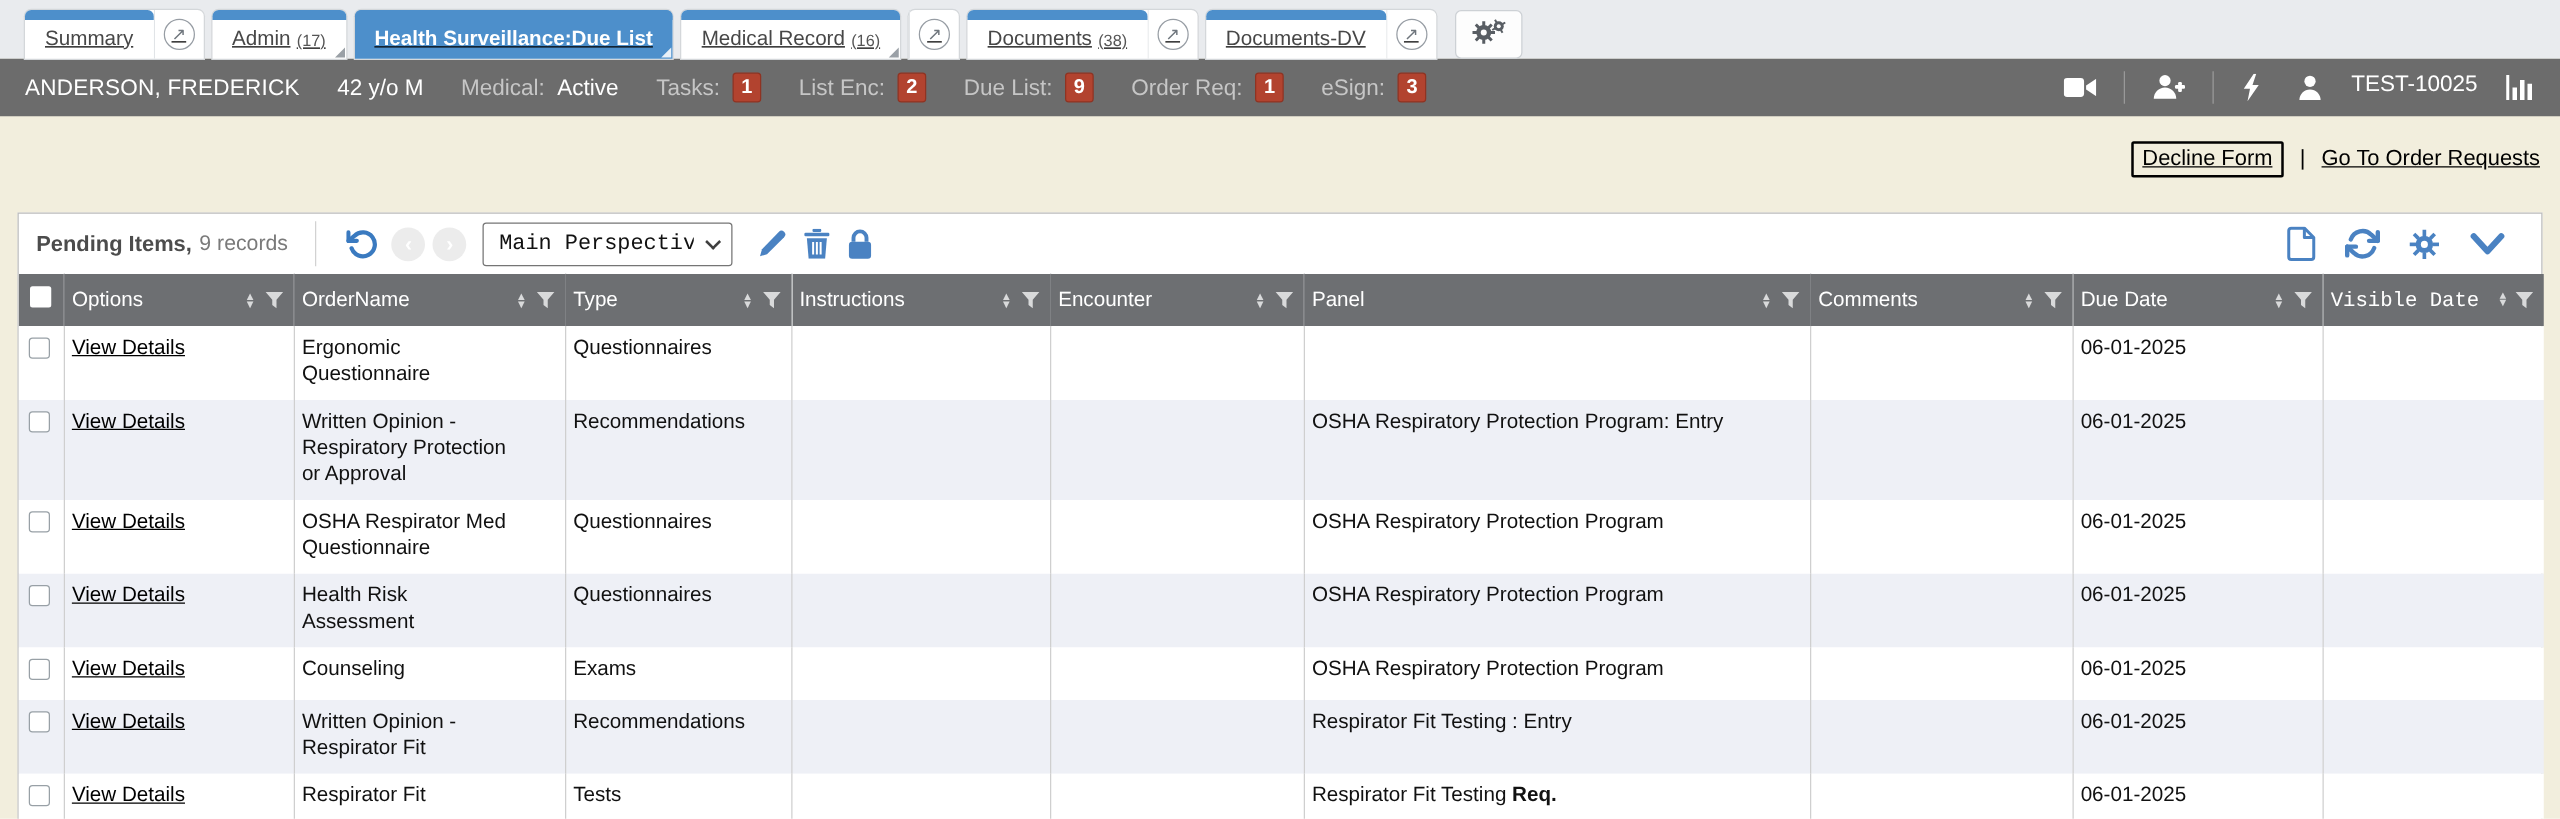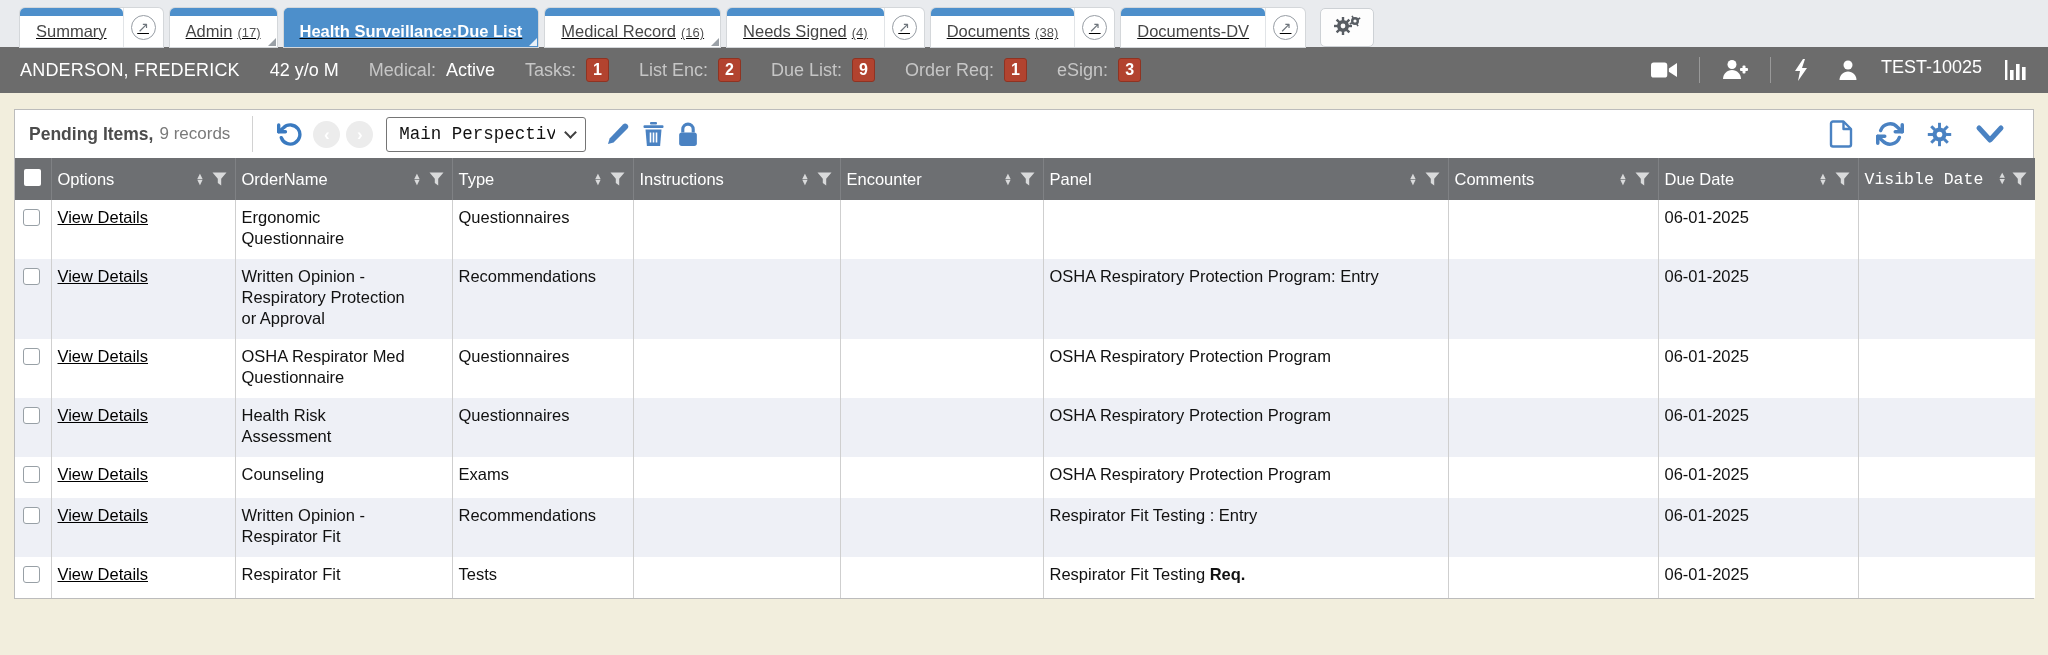--- a/index.html
+++ b/index.html
@@ -97,24 +97,20 @@
             <span class="tab-label">Health Surveillance:Due List</span>
           </div>
         </div>
         <div class="tabgroup">
           <div class="tab fold">
             <span class="tab-label">Medical Record</span>
             <span class="tab-count">(16)</span>
           </div>
         </div>
         <div class="tabgroup">
-          <div class="tab">
-            <span class="tab-label">Needs Signed</span>
-            <span class="tab-count">(4)</span>
-          </div>
           <button class="tab-popout">
             <span class="popout-circle">↗</span>
           </button>
         </div>
         <div class="tabgroup">
           <div class="tab">
             <span class="tab-label">Documents</span>
             <span class="tab-count">(38)</span>
           </div>
           <button class="tab-popout">
@@ -230,20 +226,25 @@
               <rect x="1" y="2" width="2.4" height="20"></rect>
               <rect x="6" y="12" width="3.6" height="10"></rect>
               <rect x="12" y="6" width="3.6" height="16"></rect>
               <rect x="18" y="9" width="3.6" height="13"></rect>
             </g>
           </svg>
       </span>
     </div>
   </div>
 
+  <div class="links-row">
+    <span class="decline-box"><a>Decline Form</a></span>
+    <span class="link-sep">|</span>
+    <a>Go To Order Requests</a>
+  </div>
 
   <div class="panel">
     <div class="grid-toolbar">
       <span class="gt-title">Pending Items,</span>
       <span class="gt-records">9 records</span>
       <span class="gt-vdiv"></span>
       <button class="icon-btn">
         <svg width="27" height="27" viewBox="0 0 24 24" fill="none" stroke="#3a7ac0" stroke-width="3" stroke-linecap="round" stroke-linejoin="round">
             <polyline points="1.5 3.5 1.5 9.5 7.5 9.5"></polyline>
             <path d="M3.8 14.8a8.5 8.5 0 1 0 2-8.8L1.5 9.5"></path>

